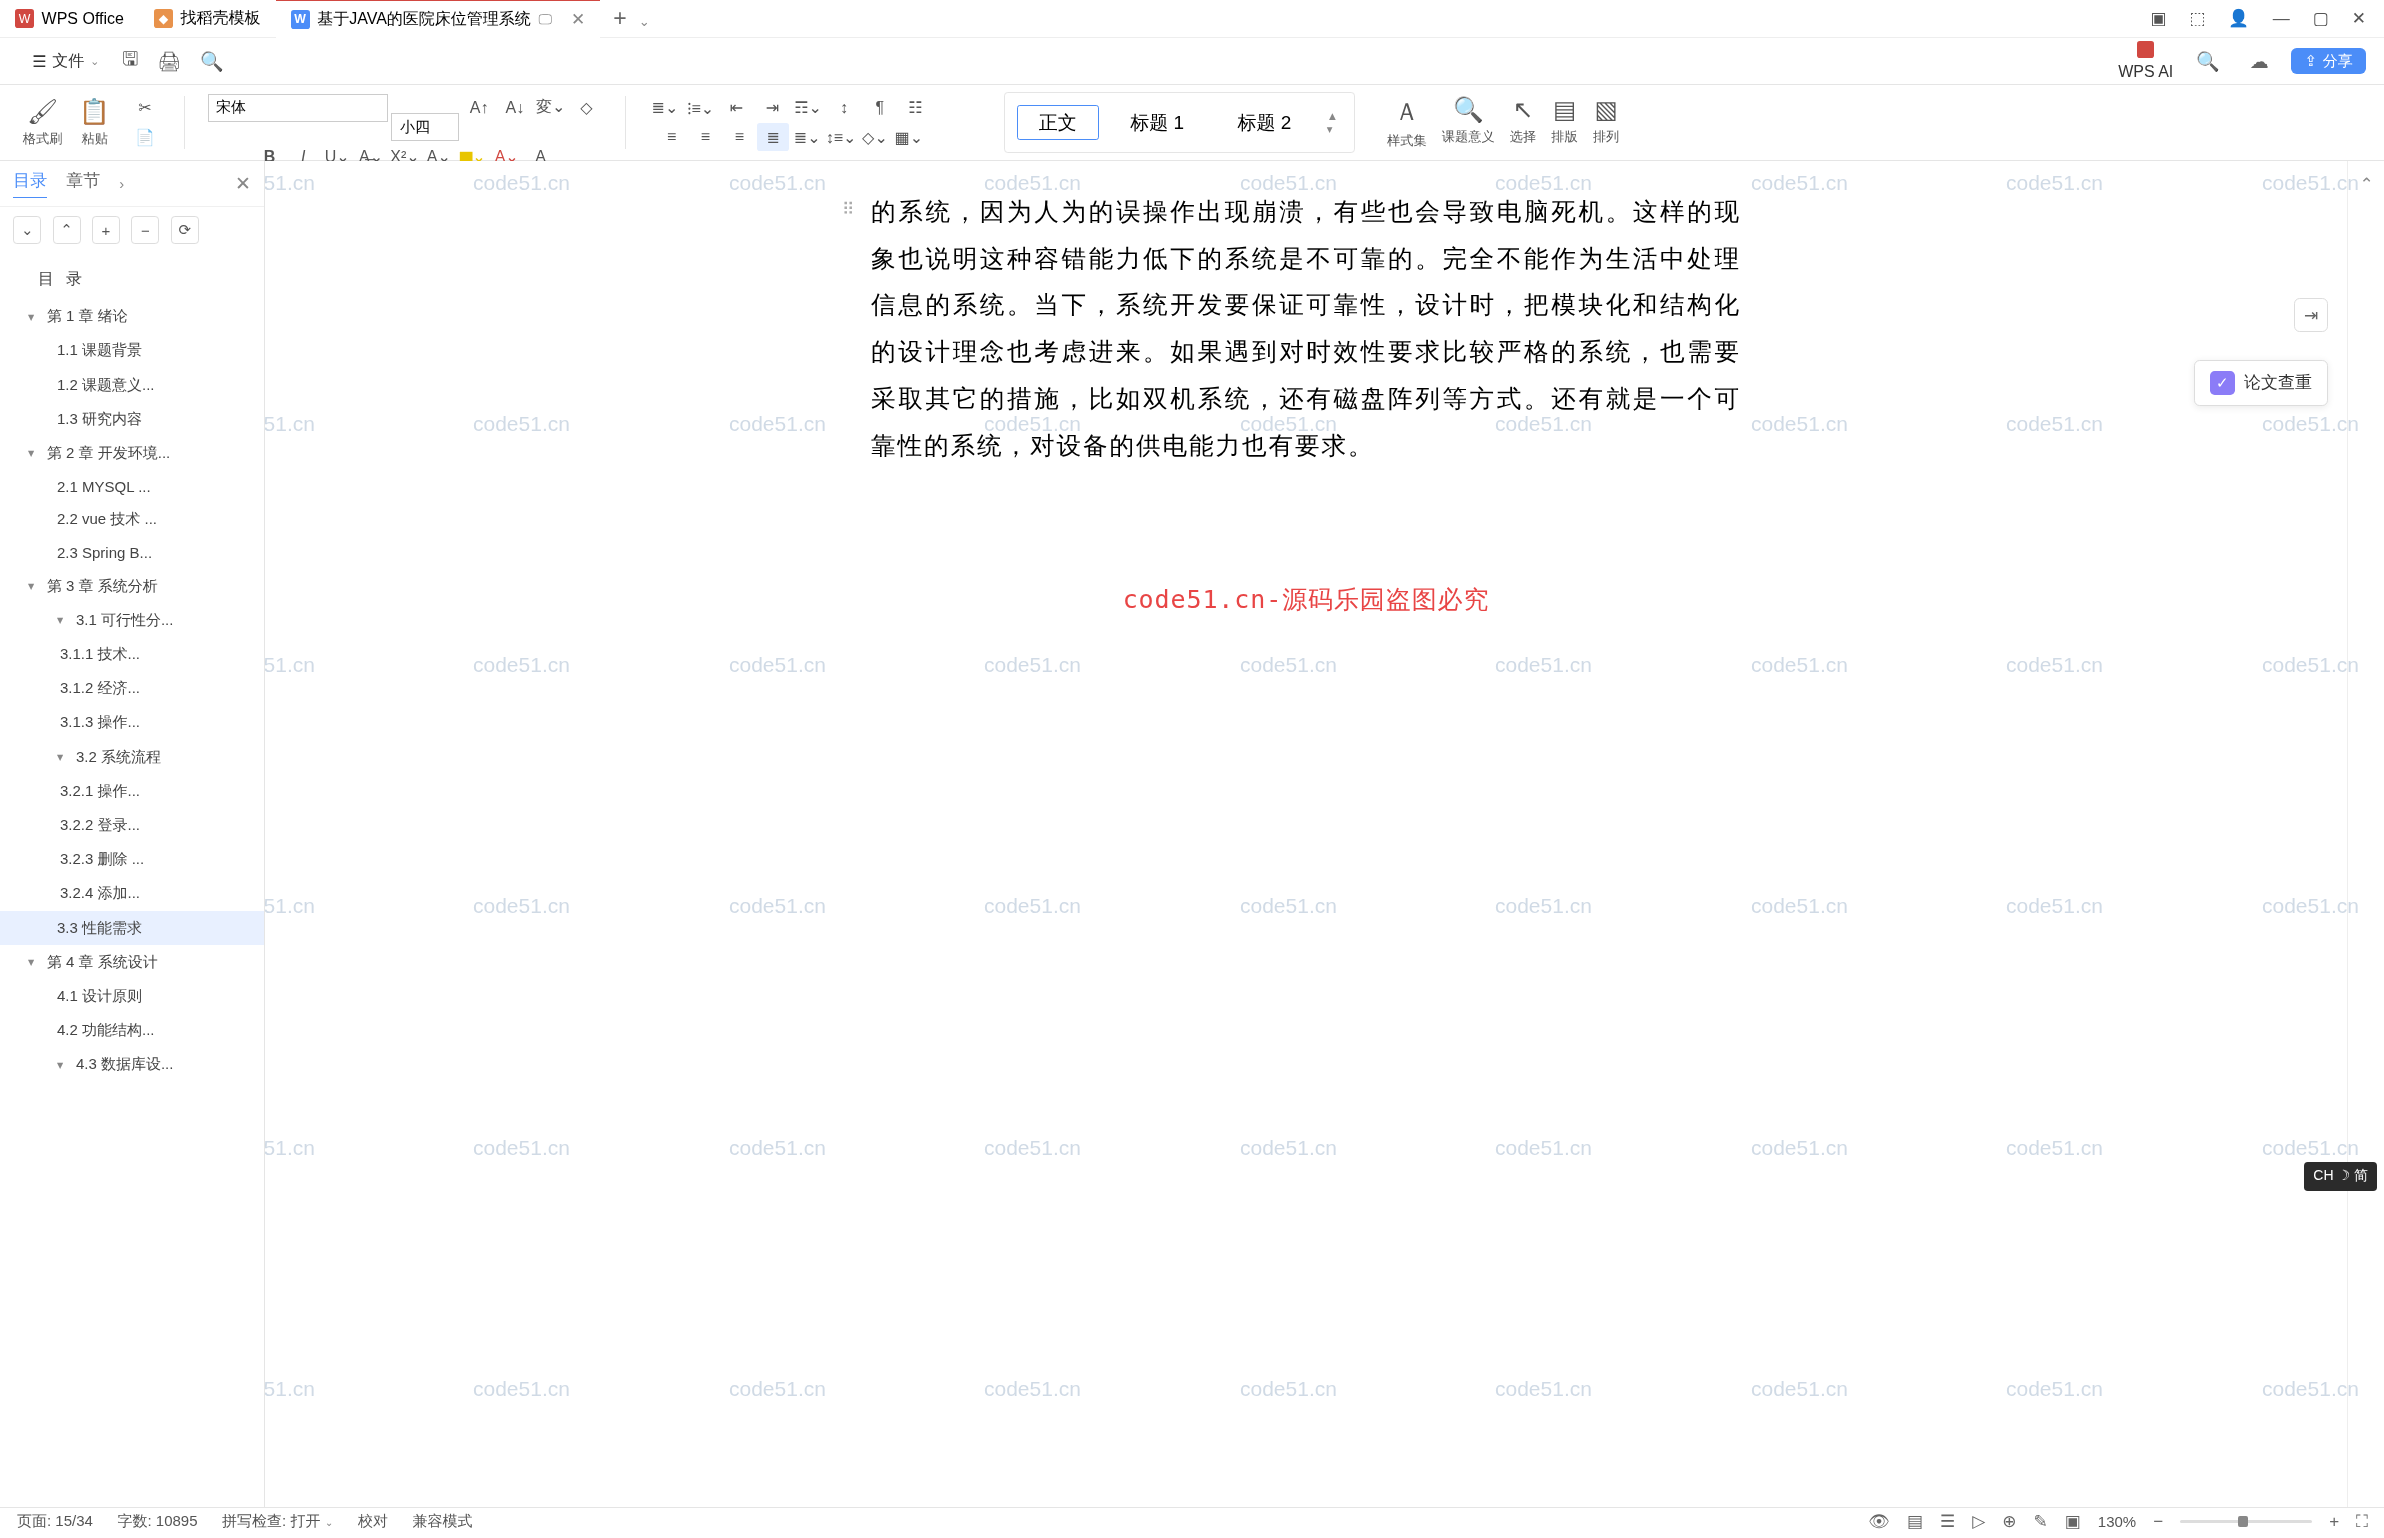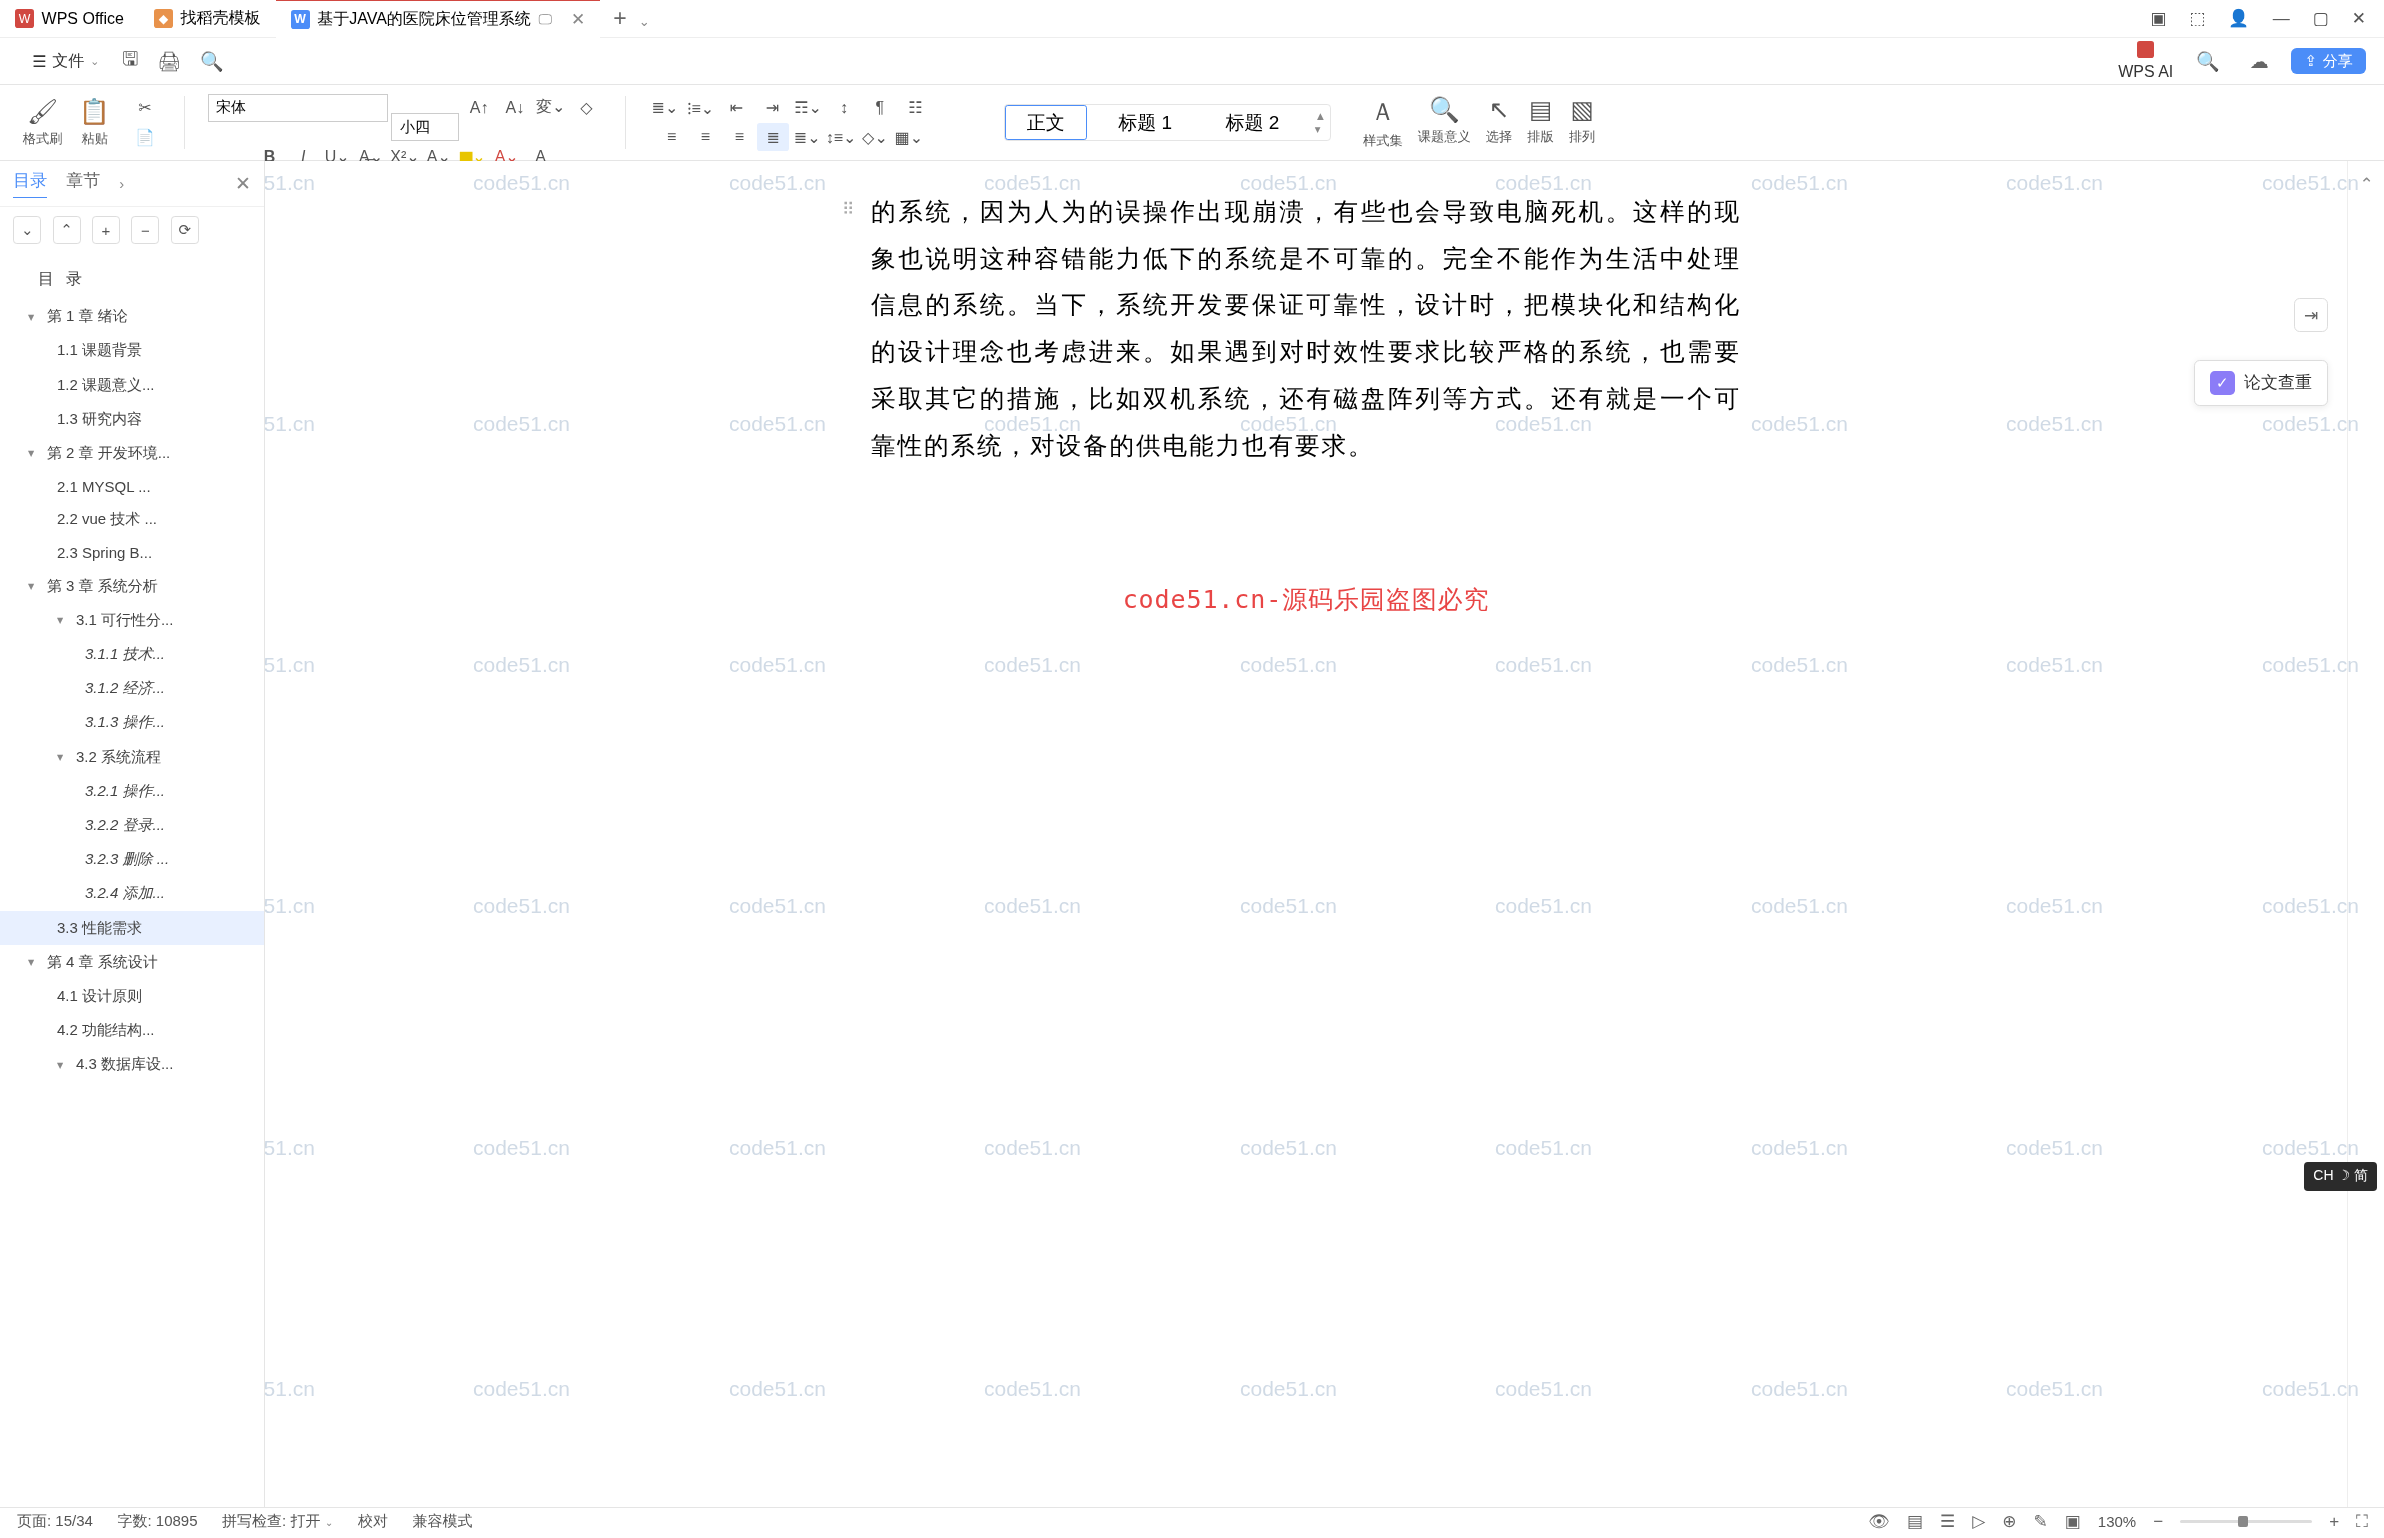--- a/index.html
+++ b/index.html
@@ -37,21 +37,21 @@
 .ribbon-group { display: flex; flex-direction: column; align-items:center; gap:1.9px; padding: 0 5.7px; }
 .ribbon-group-h { display: flex; align-items:center; gap:3.8px; }
 .ribbon .sep { width:0.9px; height:53px; background:#e5e5e5; margin: 0 7.6px; }
 .ribbon .big-btn { display:flex; flex-direction:column; align-items:center; gap:3.8px; font-size:13.2px; color:#555; padding:0 3.8px; }
 .ribbon .big-btn .ico { font-size:24.6px; color:#555; }
 .ribbon .small-btn { width:32px; height:28px; display:flex; align-items:center; justify-content:center; font-size:16px; color:#555; cursor:pointer; }
 .ribbon select, .ribbon .combo { height:28px; border:0.9px solid #ccc; padding:0 7.6px; font-size:15px; background:#fff; }
 .ribbon .font-name { width: 180px; }
 .ribbon .font-size { width: 68px; margin-top: 39px; }
 .ribbon .row2 { display:flex; gap:1.9px; }
-.ribbon .style-gallery { display:flex; gap:9.5px; border:0.9px solid #e5e5e5; border-radius:3.8px; padding:0; align-items:center; margin-left: 57px;}
+.ribbon .style-gallery { display:flex; gap:9.5px; border:0.9px solid #e5e5e5; border-radius:3.8px; padding:12px; align-items:center; margin-left: 57px;}
 .ribbon .style-item { padding: 3.8px 21px; font-size:19px; border:0.9px solid transparent; border-radius:2.8px; cursor:pointer; }
 .ribbon .style-item.selected { border:0.9px solid #4b8df8; }
 .ribbon .gallery-arrows { display:flex; flex-direction:column; font-size:11.4px; color:#888; padding:0 3.8px; }
 .ribbon .right-cluster { margin-left: 19px; display:flex; gap:7.6px; }
 
 
 .main-area { display: flex; height: calc(100% - 38px - 47px - 76px - 32px); position:relative; }
 
 
 .outline-sidebar { width: 265px; border-right: 0.9px solid #e5e5e5; display:flex; flex-direction:column; background:#fff; position:relative; z-index:3; }
@@ -61,21 +61,21 @@
 .outline-tabs .nav-arrow { font-size:15px; color:#888; cursor:pointer; }
 .outline-tabs .close-x { margin-left:auto; font-size:19px; color:#888; cursor:pointer; }
 .outline-tools { display:flex; padding: 9.5px 13.2px; gap:11.4px; }
 .outline-tools .tool { width:28px; height:28px; display:flex; align-items:center; justify-content:center; border:0.9px solid #ddd; border-radius:3.8px; font-size:15px; color:#555; cursor:pointer; }
 .outline-list { flex:1; overflow-y:auto; padding: 5.7px 0; }
 .outline-list .hdr { padding: 9.5px 38px; font-size:16px; color:#444; letter-spacing: 3.8px; }
 .outline-list .item { padding: 7.6px 9.5px 7.6px 24.6px; font-size:15px; color:#444; cursor:pointer; display:flex; align-items:center; gap:5.7px; white-space:nowrap; overflow:hidden; text-overflow:ellipsis; }
 .outline-list .item.active { background:#e8f0ff; }
 .outline-list .item.l1 { padding-left: 28px; }
 .outline-list .item.l2 { padding-left: 57px; }
-.outline-list .item.l3 { padding-left: 85px; font-style: italic; }
+.outline-list .item.l3 { padding-left: 60px; }
 .outline-list .caret { font-size:12.3px; color:#888; width:13.2px; display:inline-block; }
 
 
 .doc-canvas { flex:1; background:#fff; position:relative; overflow:hidden; }
 .page { width: 1268px; margin: 0 auto; background:#fff; min-height:100%; padding: 28px 199px 57px 199px; position:relative; }
 .page .drag-handle { position:absolute; left: 170px; top: 38px; font-size:17px; color:#aaa; cursor:grab; }
 .page p { font-size: 24.6px; line-height: 1.9; color:#000; font-family:"SimSun", serif; text-align: justify; letter-spacing: 1.9px; }
 .page .watermark-text { color:#e84545; font-size:25px; text-align:center; margin-top:114px; font-family: monospace, "SimSun"; letter-spacing:0.9px; }
 
 .right-bar { width: 38px; border-left:0.9px solid #eee; display:flex; flex-direction:column; align-items:center; padding-top:13.2px; gap:15px; }

